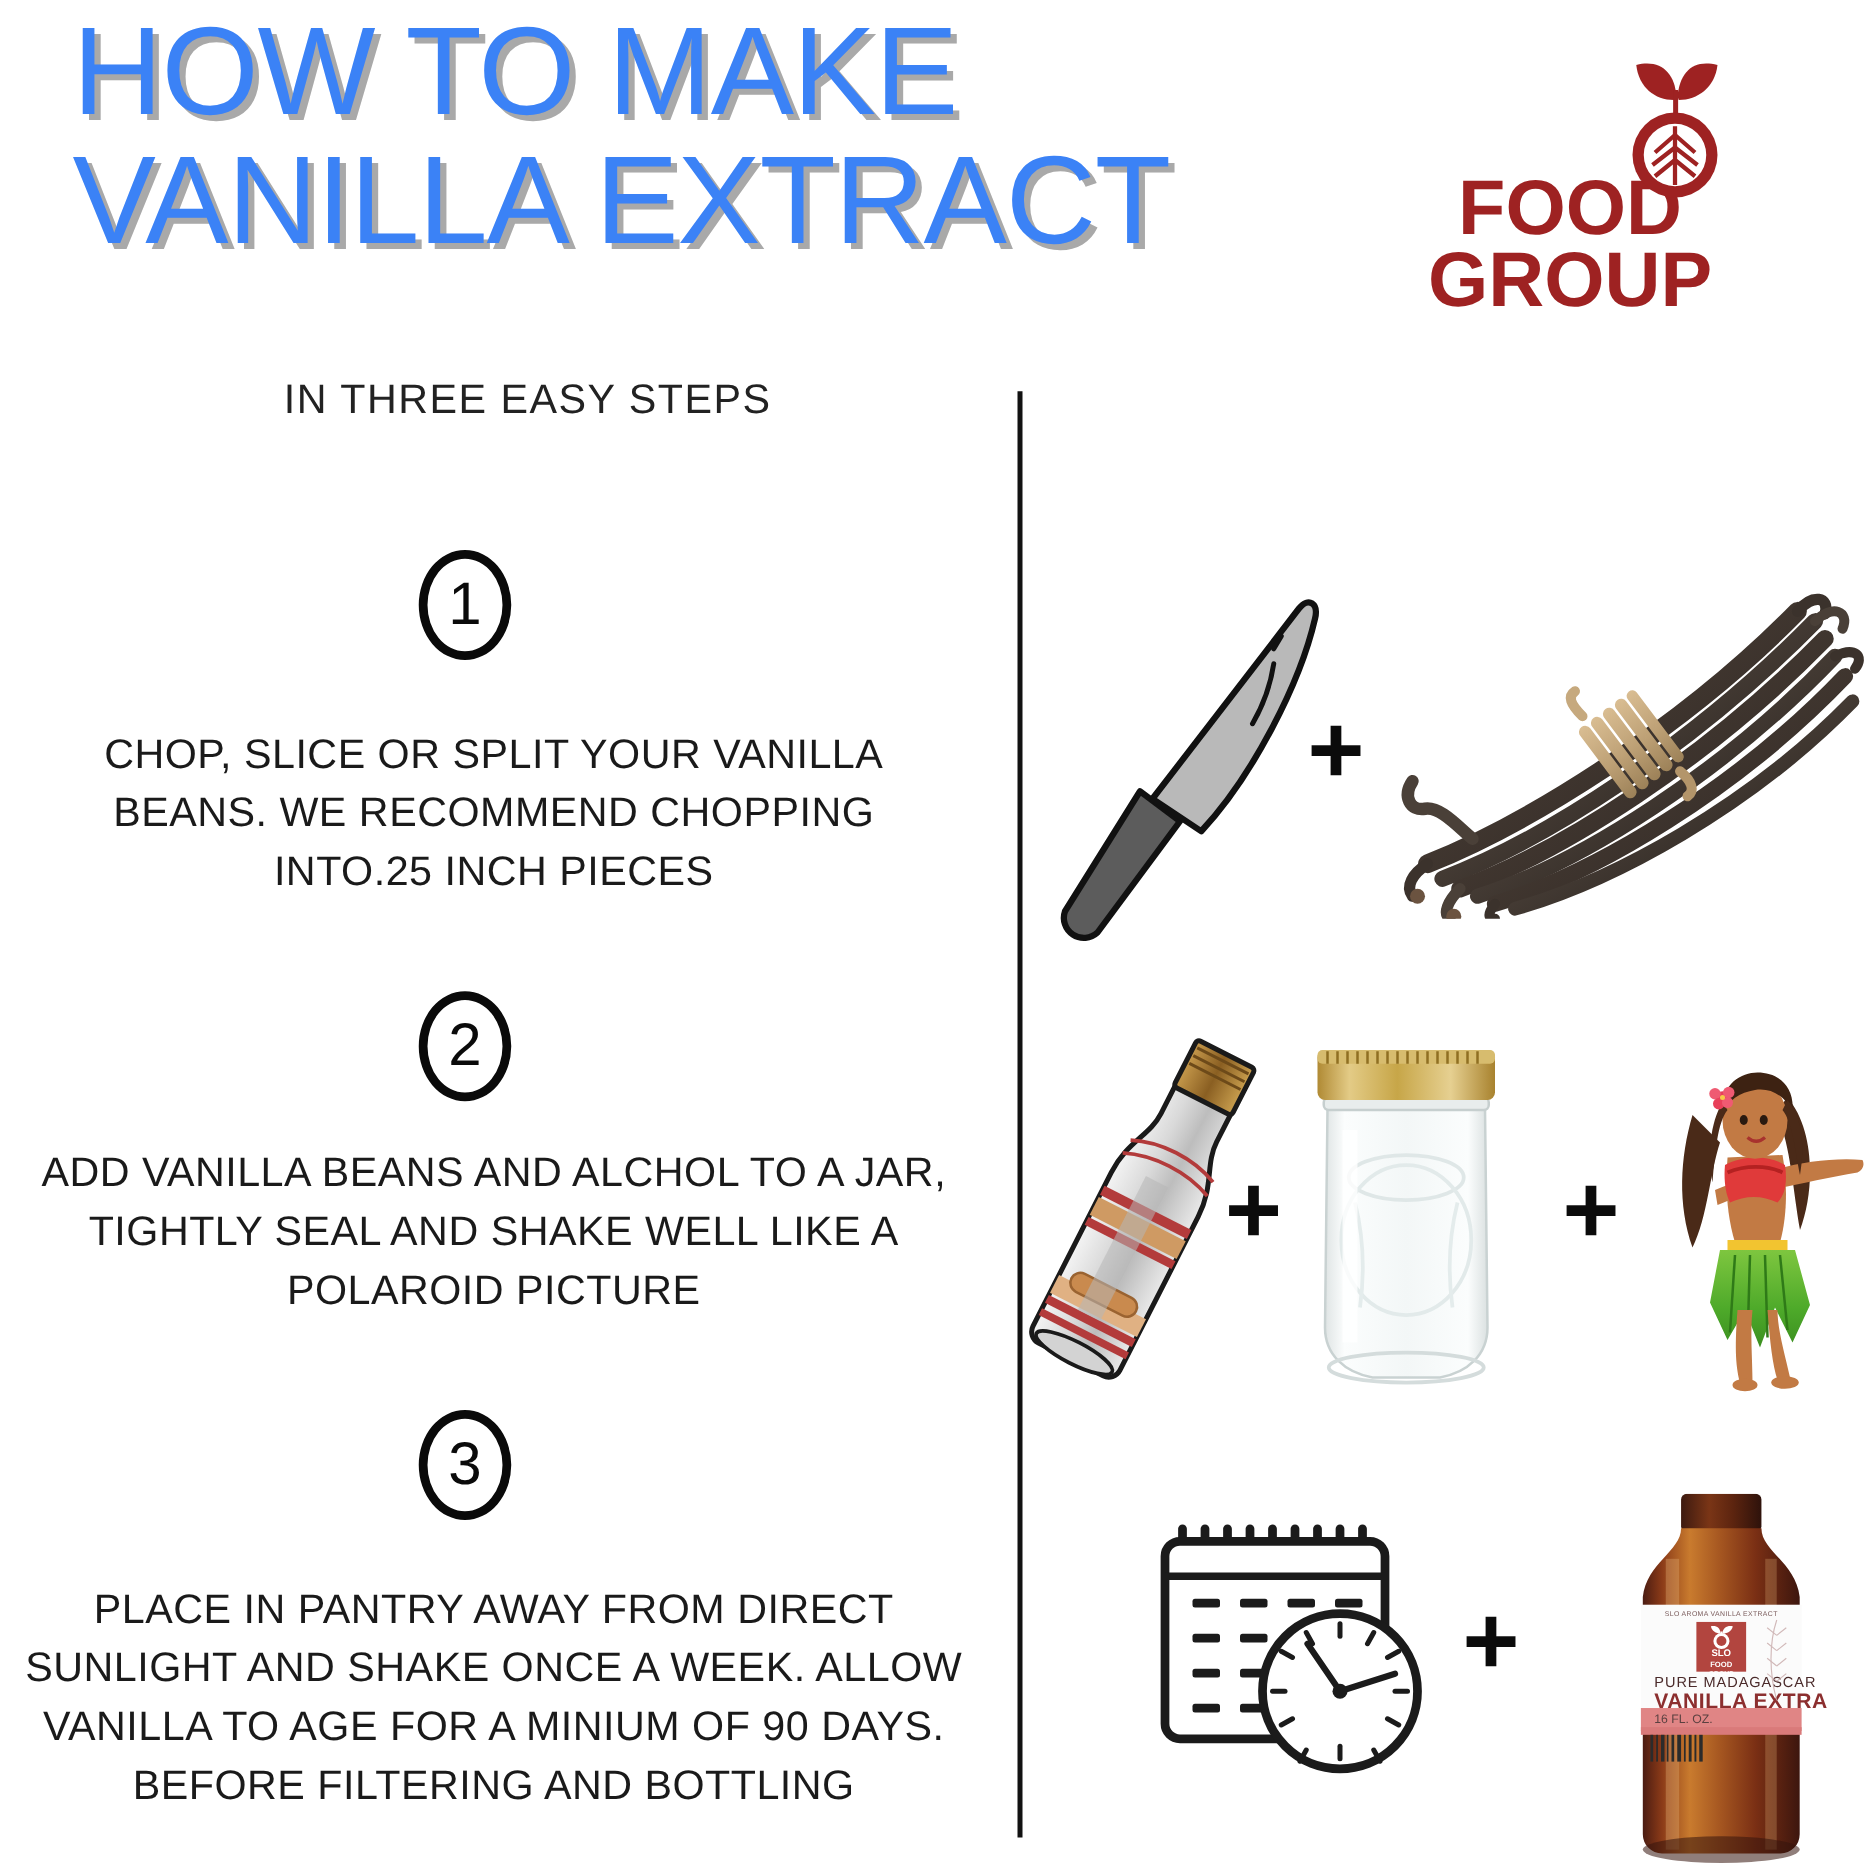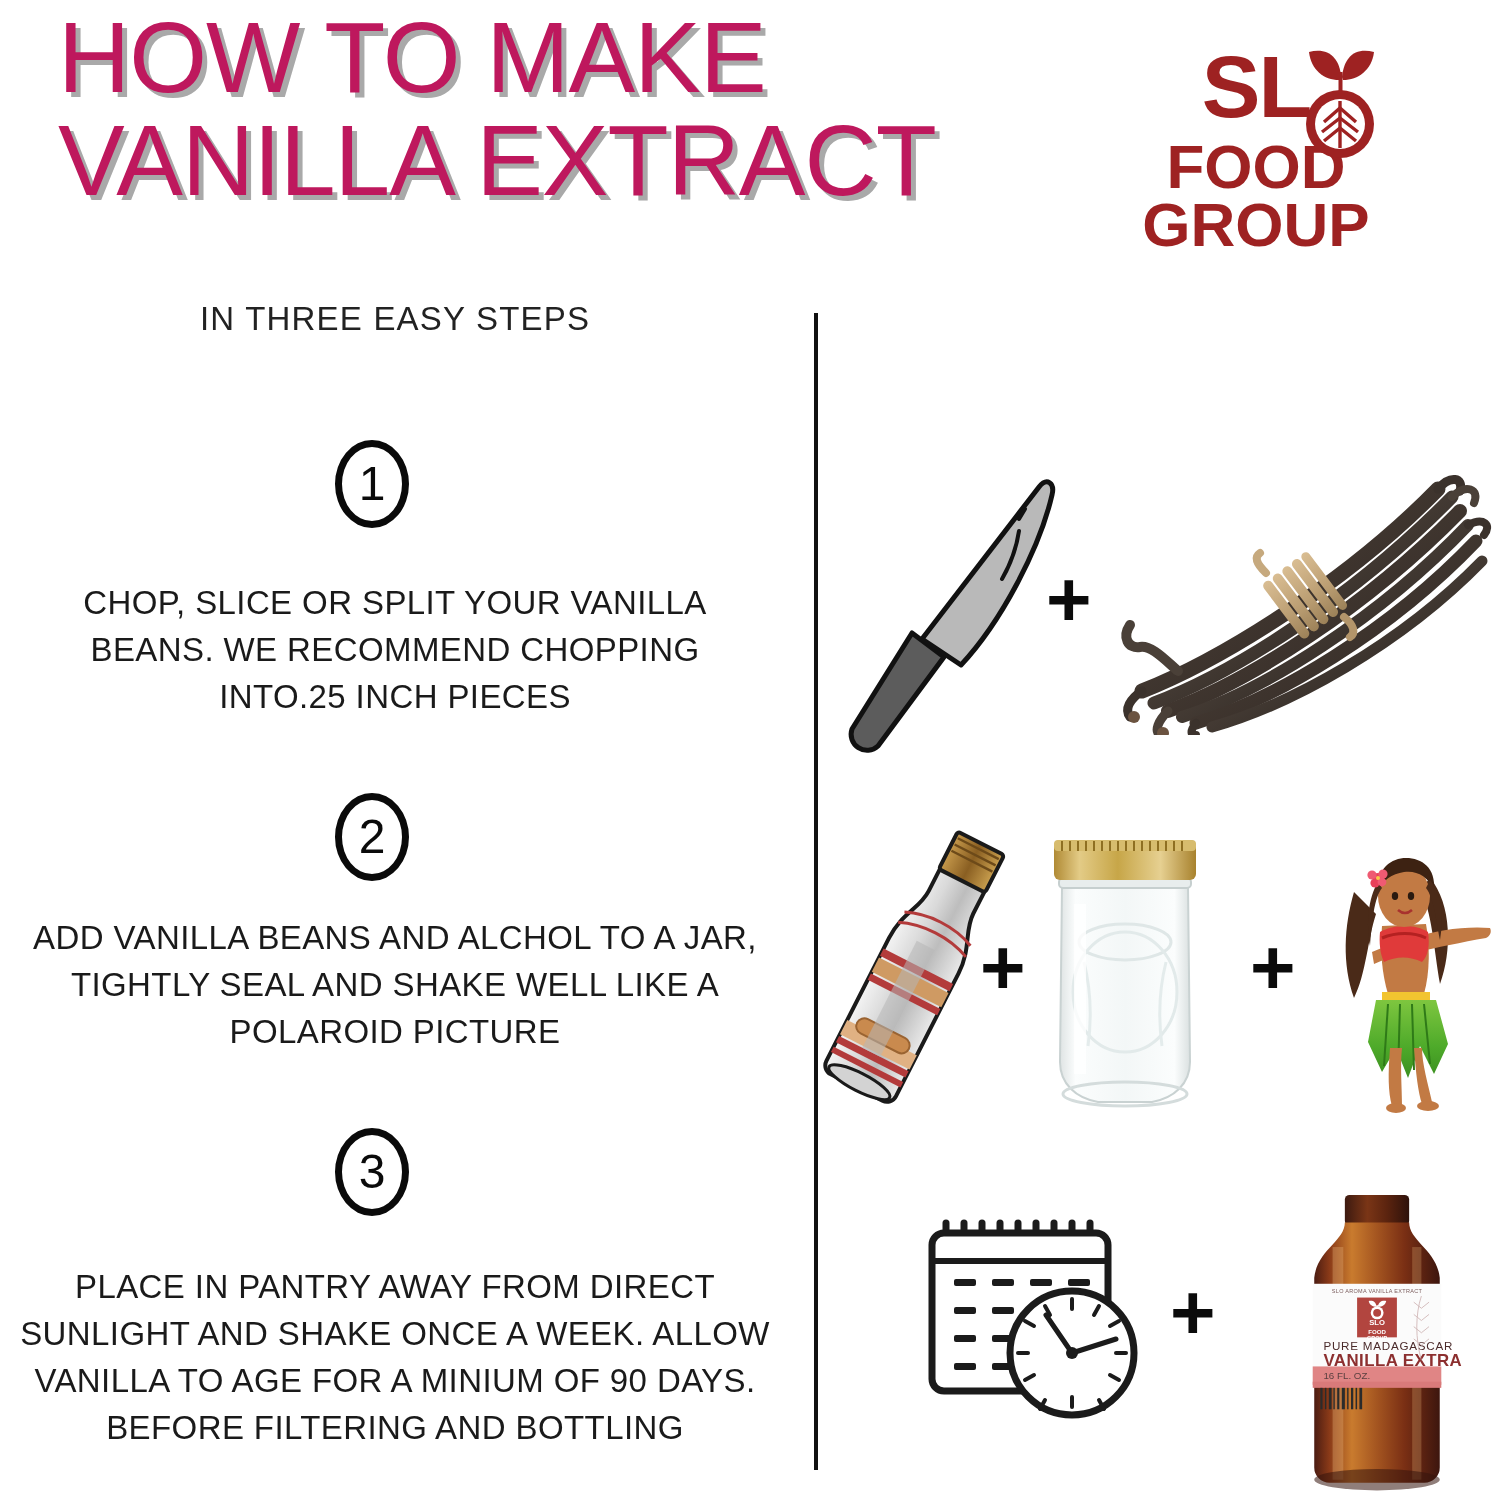--- a/index.html
+++ b/index.html
@@ -10,29 +10,29 @@
     color:#111;
     overflow:hidden;
     position:relative;
   }
   .page{position:relative;width:1500px;height:1500px;}
 
   
   .title{
     position:absolute;left:58px;top:6px;width:930px;
     font-size:100px;line-height:1.03;font-weight:400;
-    letter-spacing:-1px;color:#be185d;
+    letter-spacing:-1px;color:#3b82f6;
     text-shadow:5px 5px 0 #a9a9a9;
     text-transform:uppercase;
   }
   .title .l1{display:block;}
   .title .l2{display:block;}
 
   .subtitle{
-    position:absolute;left:200px;top:300px;
+    position:absolute;left:227px;top:300px;
     font-size:33px;font-weight:300;letter-spacing:1.2px;color:#222;
     text-transform:uppercase;
   }
 
   
   .logo{position:absolute;left:1106px;top:46px;width:300px;height:250px;}
   .logo-text{
     text-align:center;color:#9e2222;font-weight:700;line-height:.94;
     letter-spacing:-1px;
   }
@@ -119,21 +119,20 @@
   <div class="title">
     <span class="l1">HOW TO MAKE</span>
     <span class="l2">VANILLA EXTRACT</span>
   </div>
 
   <div class="subtitle">IN THREE EASY STEPS</div>
 
   <div class="logo">
     <div class="logo-text">
       <span class="logo-slo">
-        <span class="s-l">SL</span>
         <span class="logo-apple">
           <svg width="112" height="118" viewBox="0 0 112 118">
 
             <path d="M55 36 C40 36 27 26 25 8 C44 3 56 14 57 33 Z" fill="#9e2222"></path>
             <path d="M59 36 C74 36 88 26 90 8 C70 3 60 14 58 33 Z" fill="#9e2222"></path>
             <rect x="54.5" y="28" width="4" height="22" fill="#9e2222"></rect>
 
             <circle cx="56" cy="80" r="34" fill="#9e2222"></circle>
             <circle cx="56" cy="80" r="25" fill="#ffffff"></circle>
 

